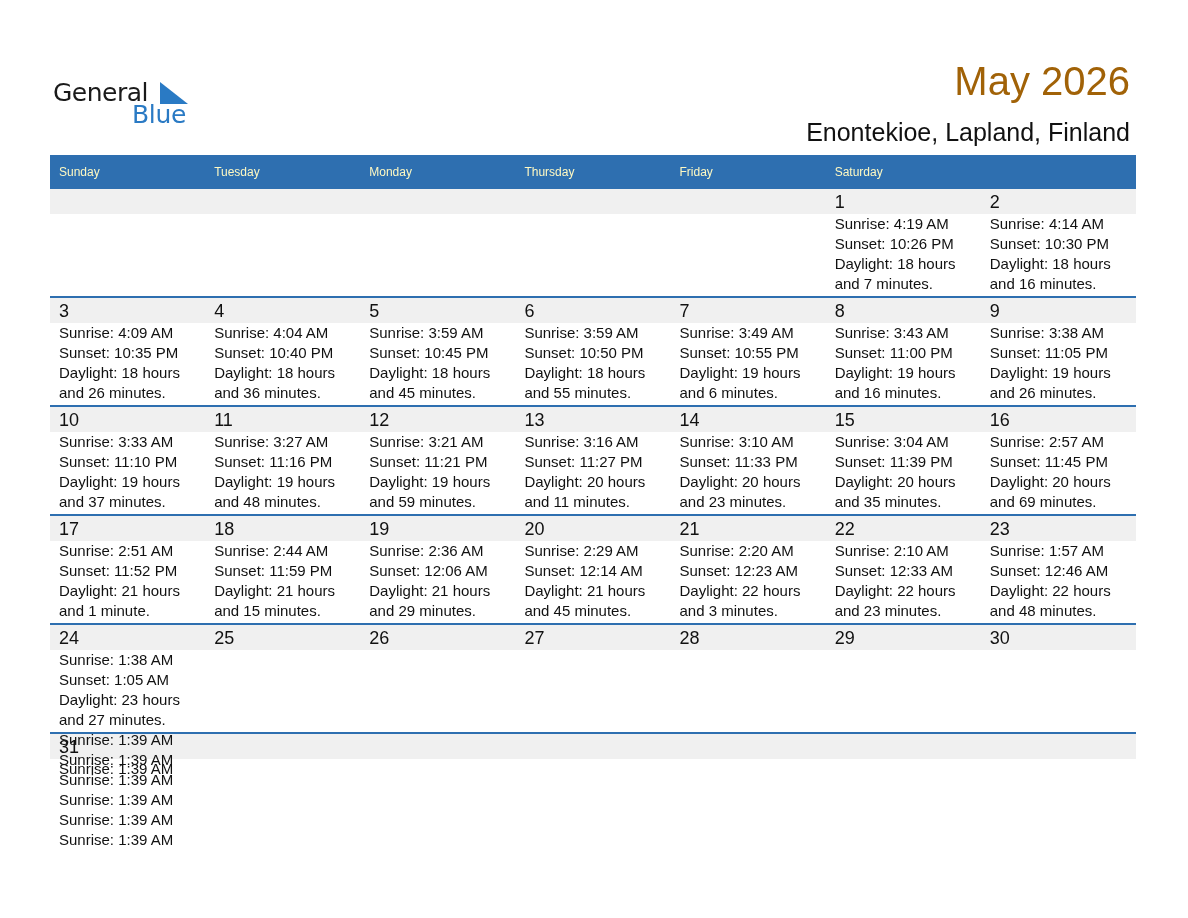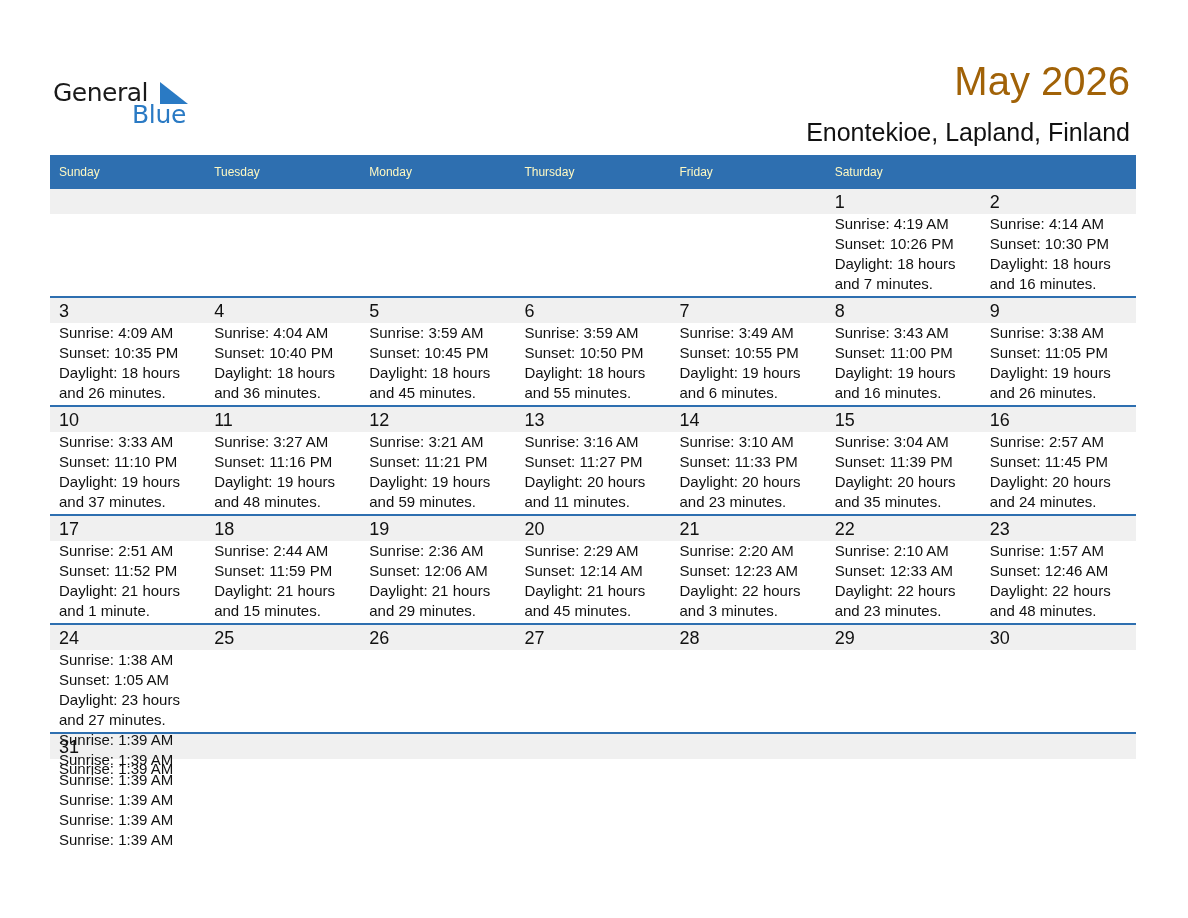--- a/index.html
+++ b/index.html
@@ -174,21 +174,21 @@
           <div class="cell">
             <span>Sunrise: 3:04 AM</span>
             <span>Sunset: 11:39 PM</span>
             <span>Daylight: 20 hours</span>
             <span>and 35 minutes.</span>
           </div>
           <div class="cell">
             <span>Sunrise: 2:57 AM</span>
             <span>Sunset: 11:45 PM</span>
             <span>Daylight: 20 hours</span>
-            <span>and 24 minutes.</span>
+            <span>and 69 minutes.</span>
           </div>
         </div>
       </div>
       <div class="week">
         <div class="daterow">
           <div>17</div>
           <div>18</div>
           <div>19</div>
           <div>20</div>
           <div>21</div>

